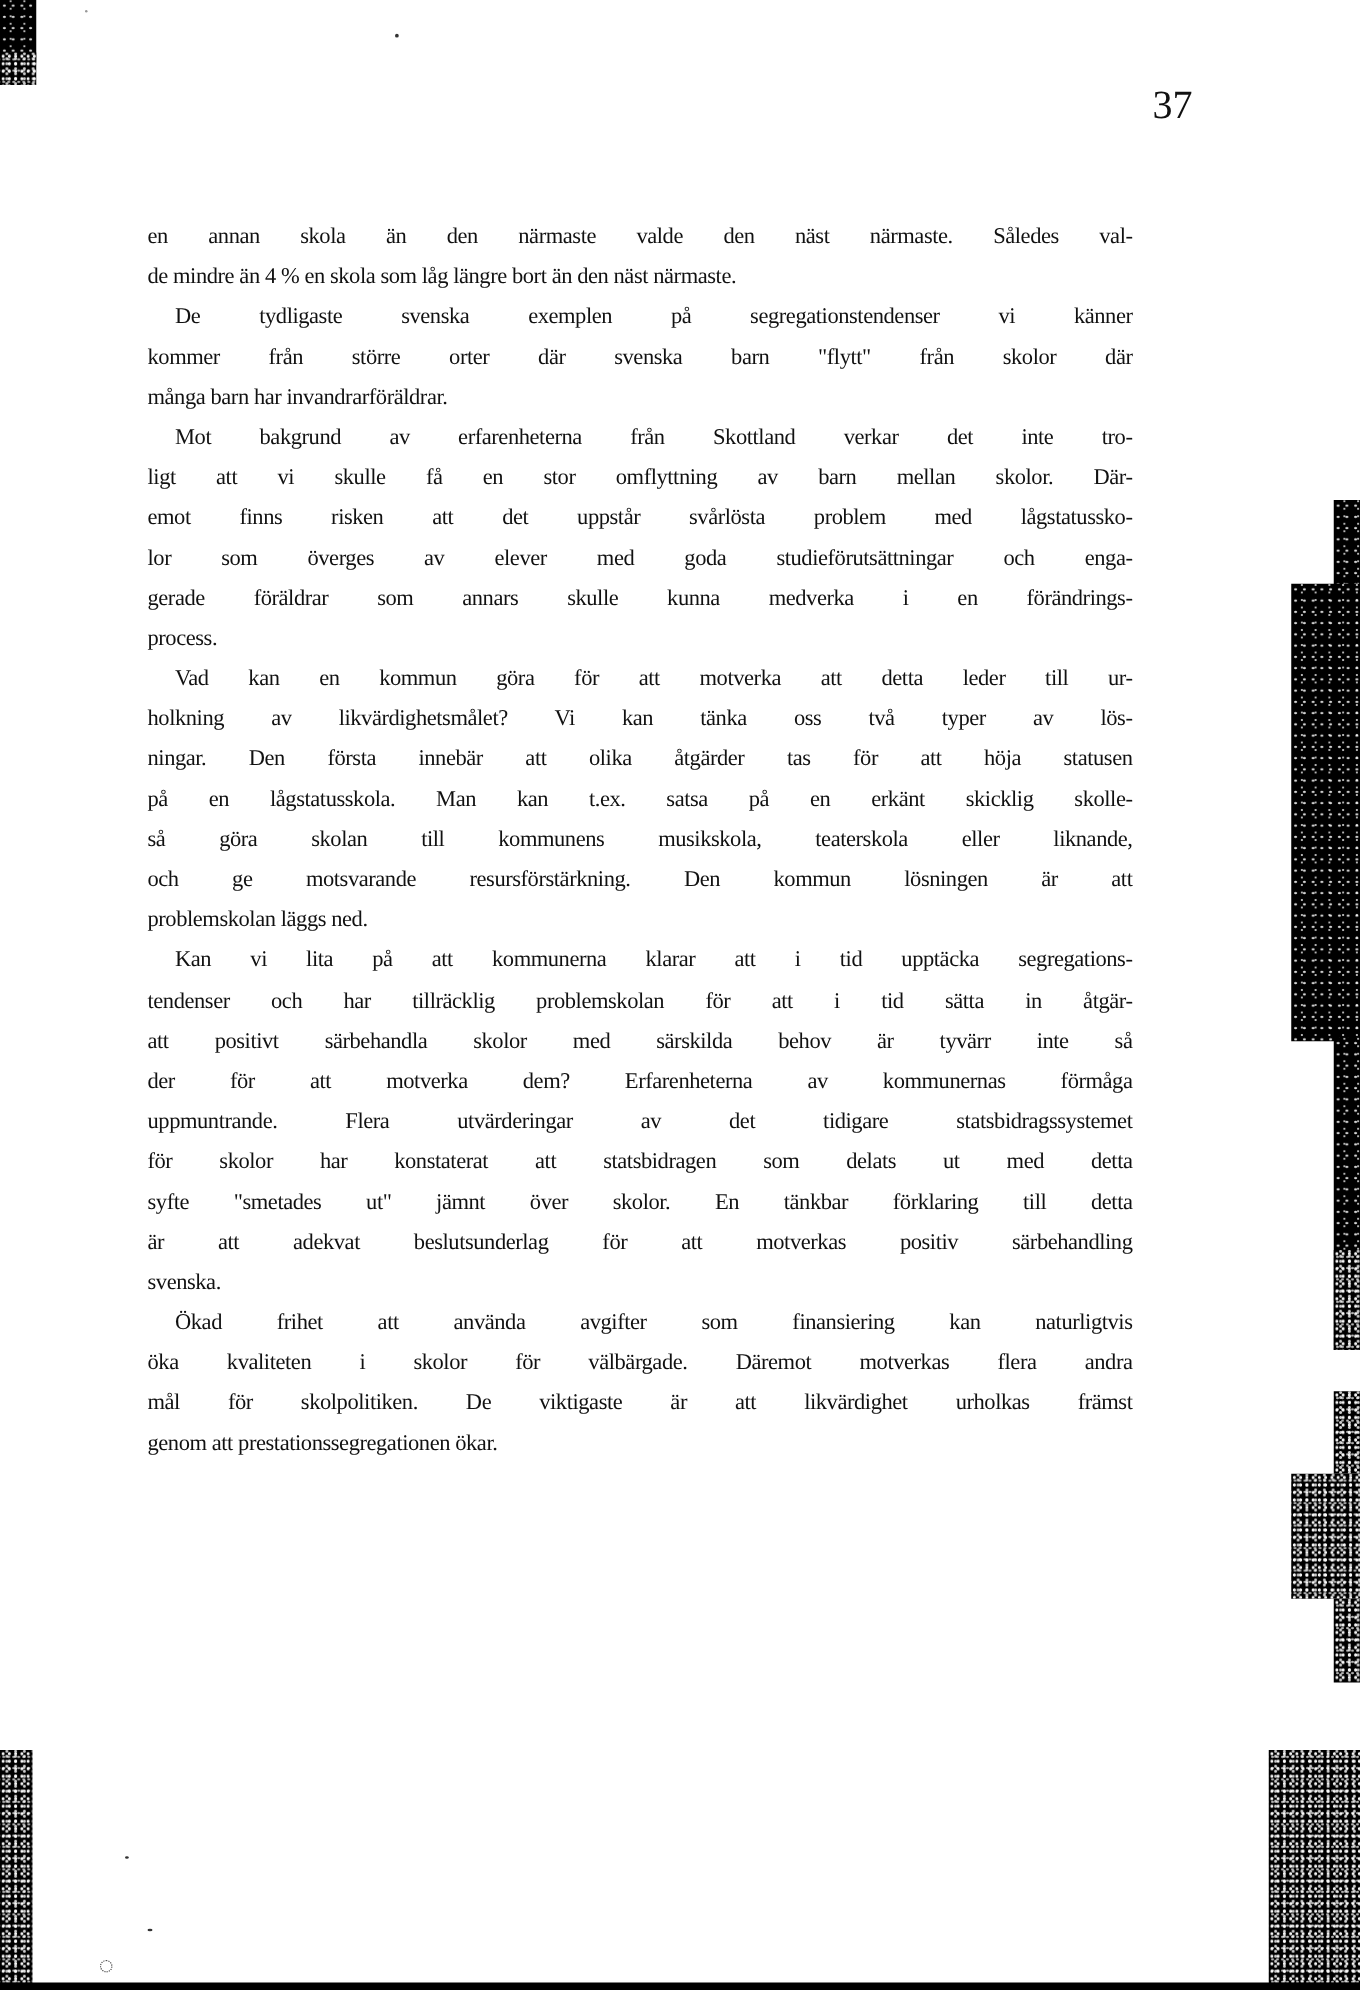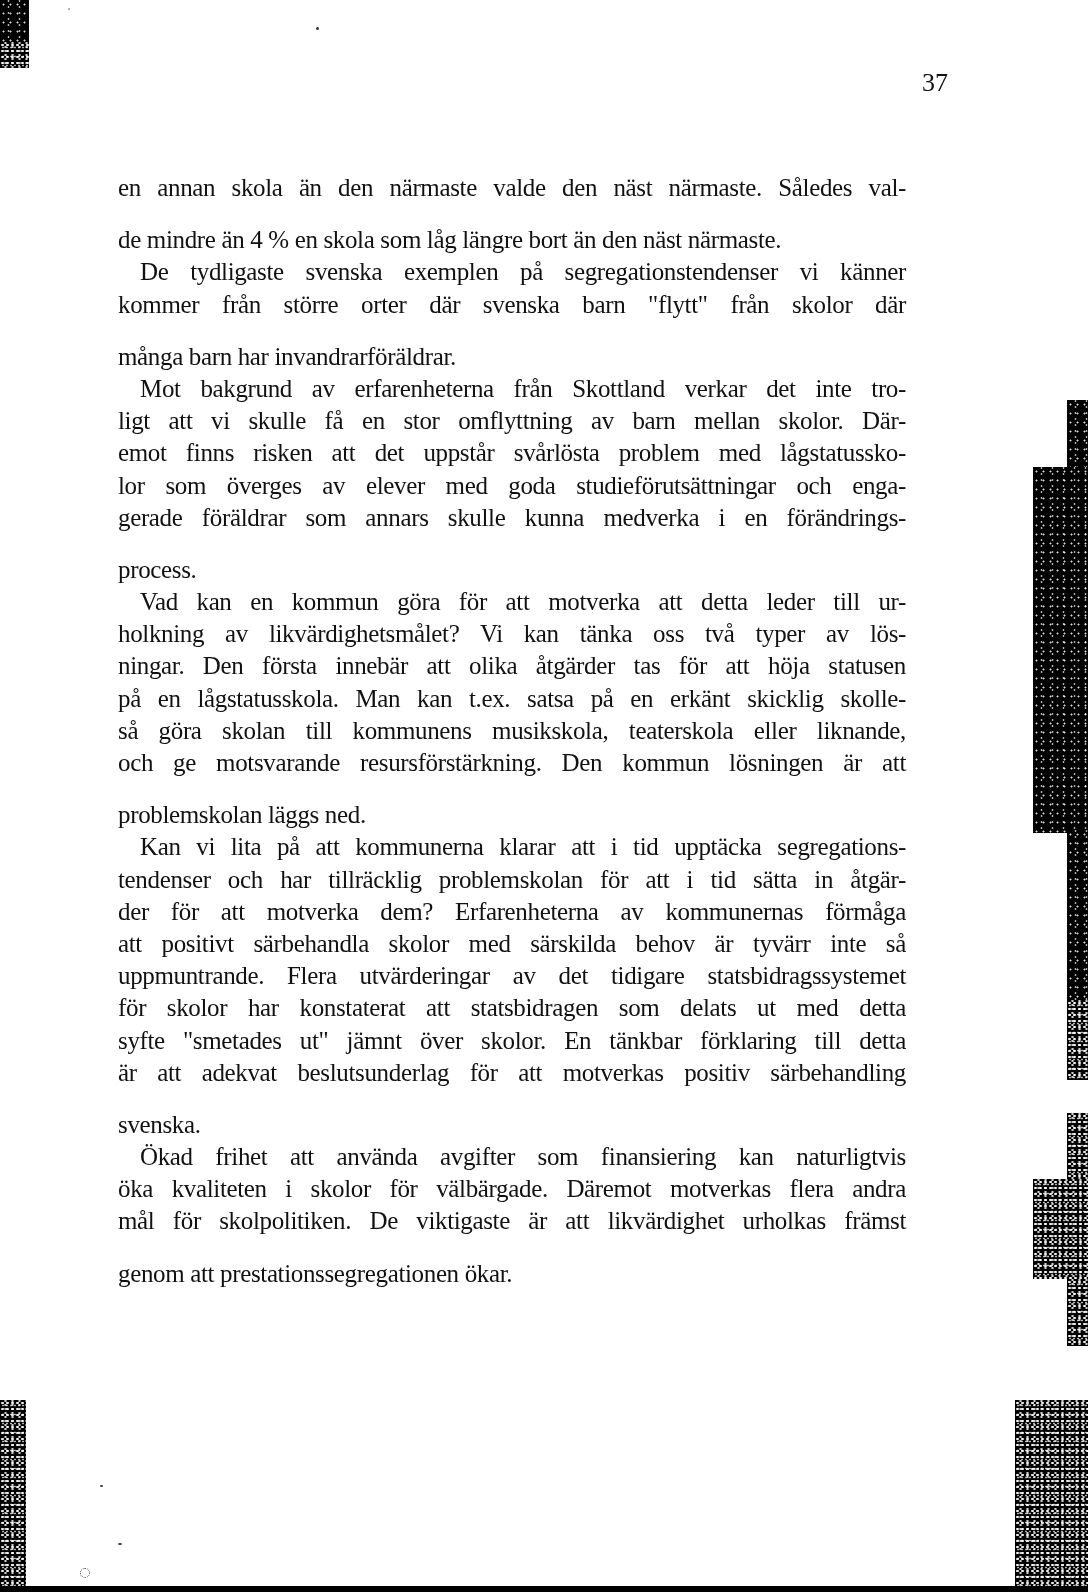--- a/index.html
+++ b/index.html
@@ -18,43 +18,42 @@
     .page {
       position: absolute;
       left: 0; top: 0;
       width: 1088px; height: 1592px;
       background: #ffffff;
     }
     .page-number {
       position: absolute;
       left: 922px;
       top: 68px;
-      font-size: 26px;
+      font-size: 32px;
       line-height: 30px;
       color: #111;
     }
     .body-text {
       position: absolute;
       left: 118px;
       top: 172px;
       width: 788px;
     }
     .line {
       display: block;
       height: 32.2px;
       line-height: 32.2px;
-      font-size: 25px;
+      font-size: 18px;
       white-space: nowrap;
       text-align: justify;
       text-align-last: justify;
       letter-spacing: -0.35px;
     }
     .line.last {
       text-align-last: left;
-      margin-top: 20px;
     }
     .line.indent {
       padding-left: 22px;
     }
     
     .artifact {
       position: absolute;
       background: #000;
     }
     .speckle {
@@ -101,22 +100,22 @@
       <span class="line last">process.</span>
       <span class="line indent">Vad kan en kommun göra för att motverka att detta leder till ur-</span>
       <span class="line">holkning av likvärdighetsmålet? Vi kan tänka oss två typer av lös-</span>
       <span class="line">ningar. Den första innebär att olika åtgärder tas för att höja statusen</span>
       <span class="line">på en lågstatusskola. Man kan t.ex. satsa på en erkänt skicklig skolle-</span>
       <span class="line">så göra skolan till kommunens musikskola, teaterskola eller liknande,</span>
       <span class="line">och ge motsvarande resursförstärkning. Den kommun lösningen är att</span>
       <span class="line last">problemskolan läggs ned.</span>
       <span class="line indent">Kan vi lita på att kommunerna klarar att i tid upptäcka segregations-</span>
       <span class="line">tendenser och har tillräcklig problemskolan för att i tid sätta in åtgär-</span>
+      <span class="line">att positivt särbehandla skolor med särskilda behov är tyvärr inte så</span>
       <span class="line">der för att motverka dem? Erfarenheterna av kommunernas förmåga</span>
-      <span class="line">att positivt särbehandla skolor med särskilda behov är tyvärr inte så</span>
       <span class="line">uppmuntrande. Flera utvärderingar av det tidigare statsbidragssystemet</span>
       <span class="line">för skolor har konstaterat att statsbidragen som delats ut med detta</span>
       <span class="line">syfte "smetades ut" jämnt över skolor. En tänkbar förklaring till detta</span>
       <span class="line">är att adekvat beslutsunderlag för att motverkas positiv särbehandling</span>
       <span class="line last">svenska.</span>
       <span class="line indent">Ökad frihet att använda avgifter som finansiering kan naturligtvis</span>
       <span class="line">öka kvaliteten i skolor för välbärgade. Däremot motverkas flera andra</span>
       <span class="line">mål för skolpolitiken. De viktigaste är att likvärdighet urholkas främst</span>
       <span class="line last">genom att prestationssegregationen ökar.</span>
     </div>

